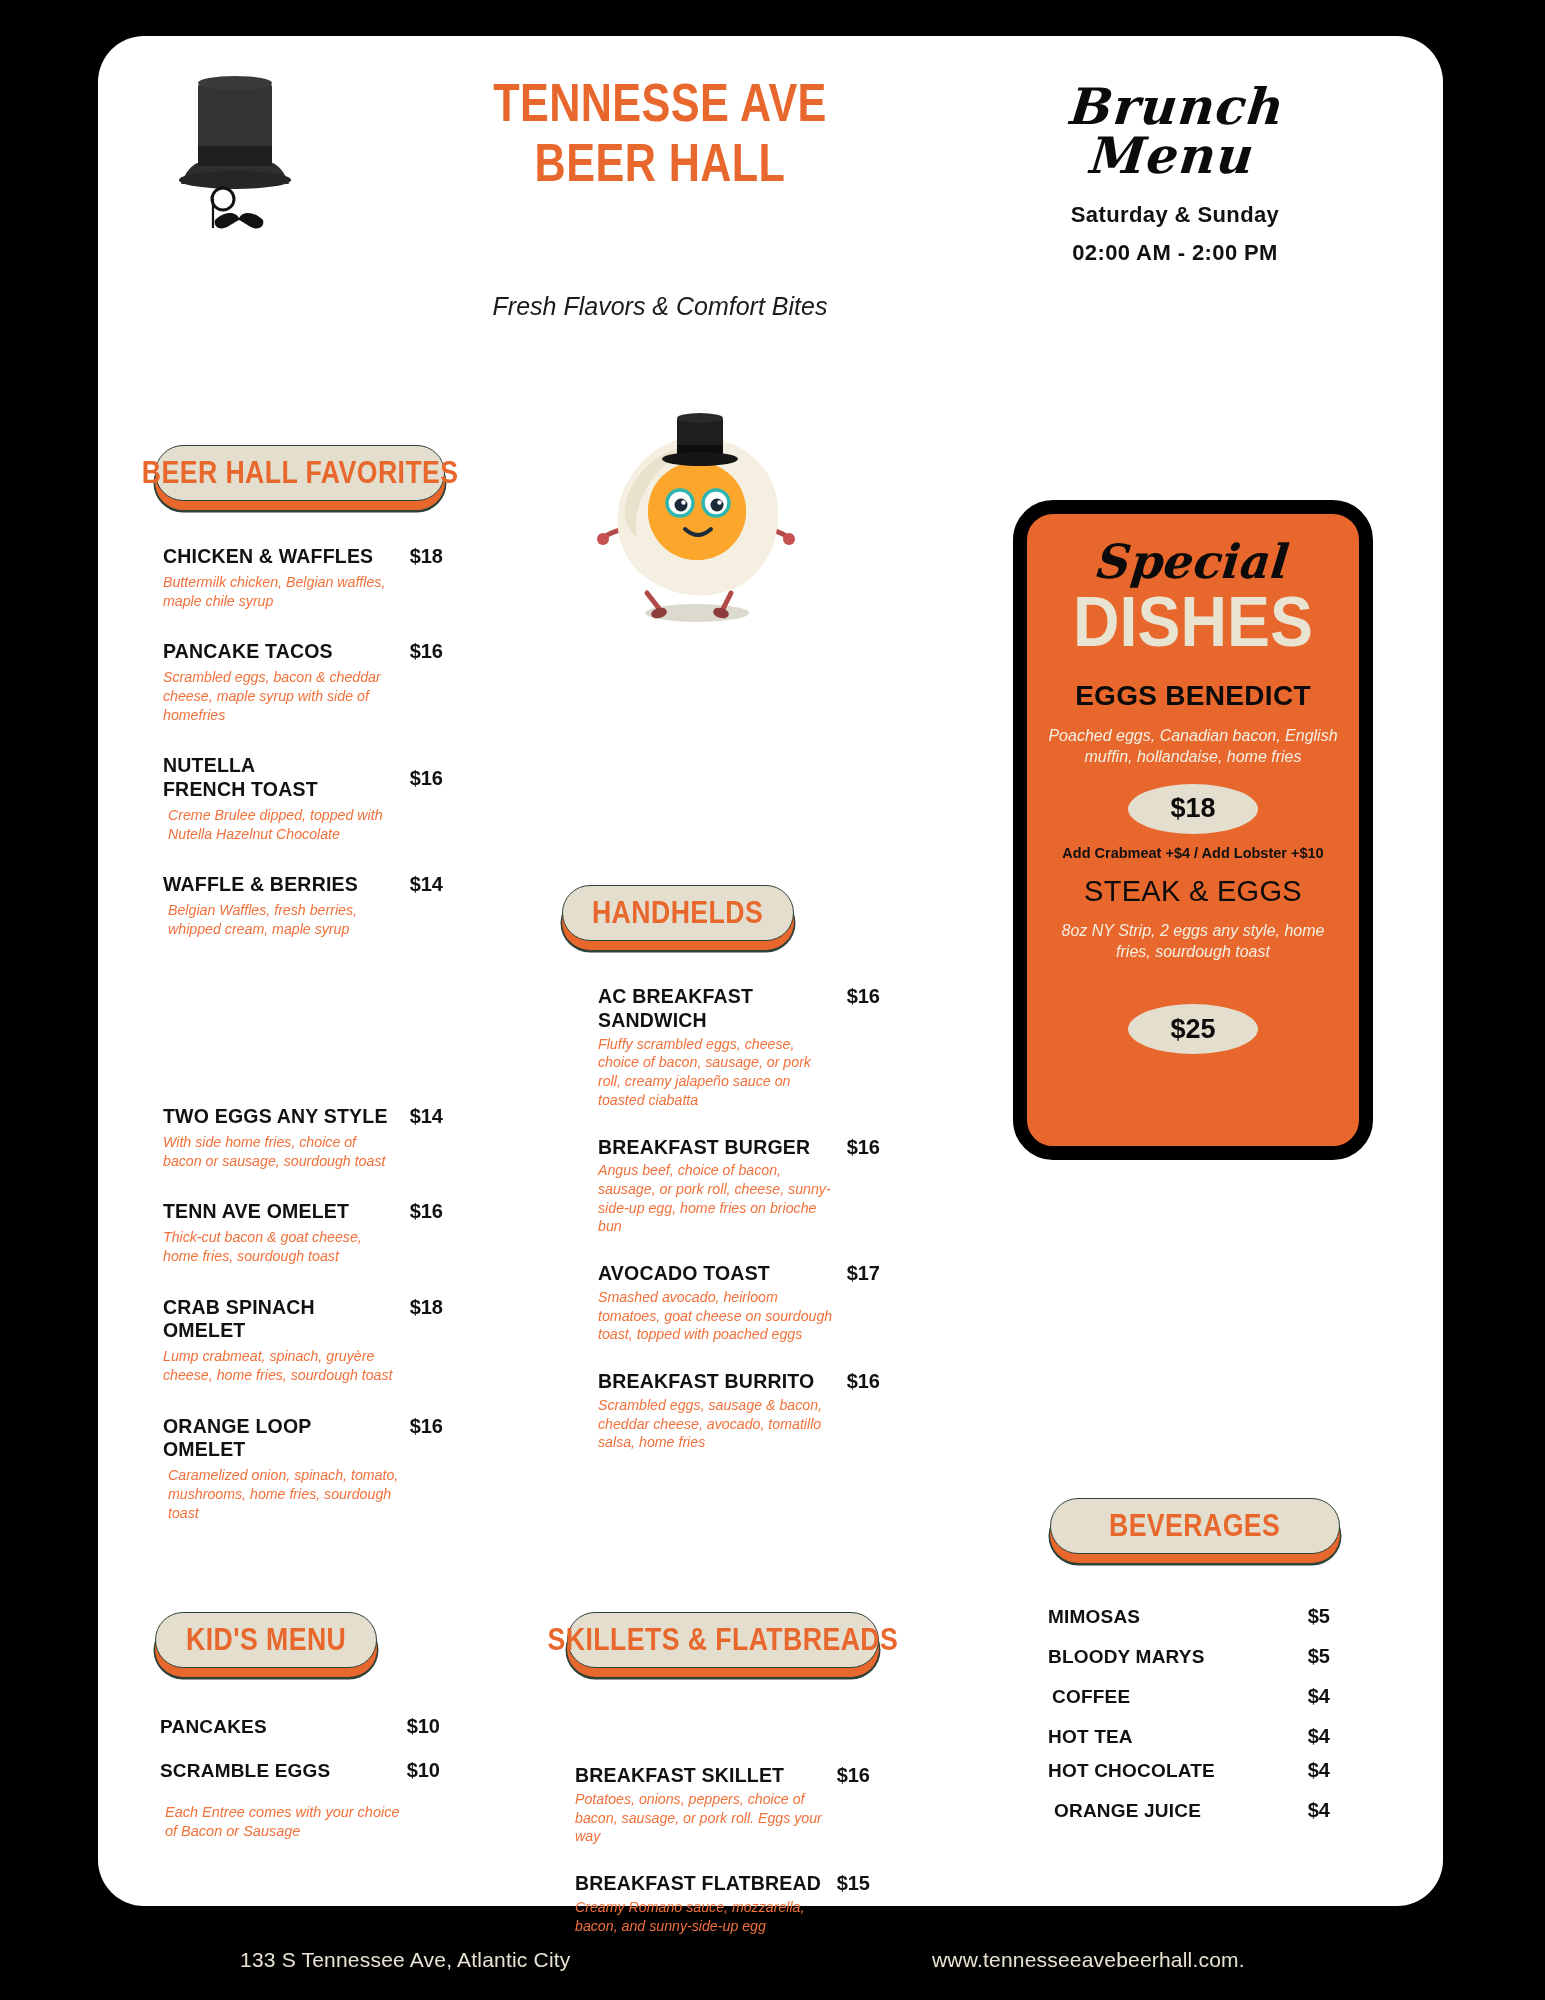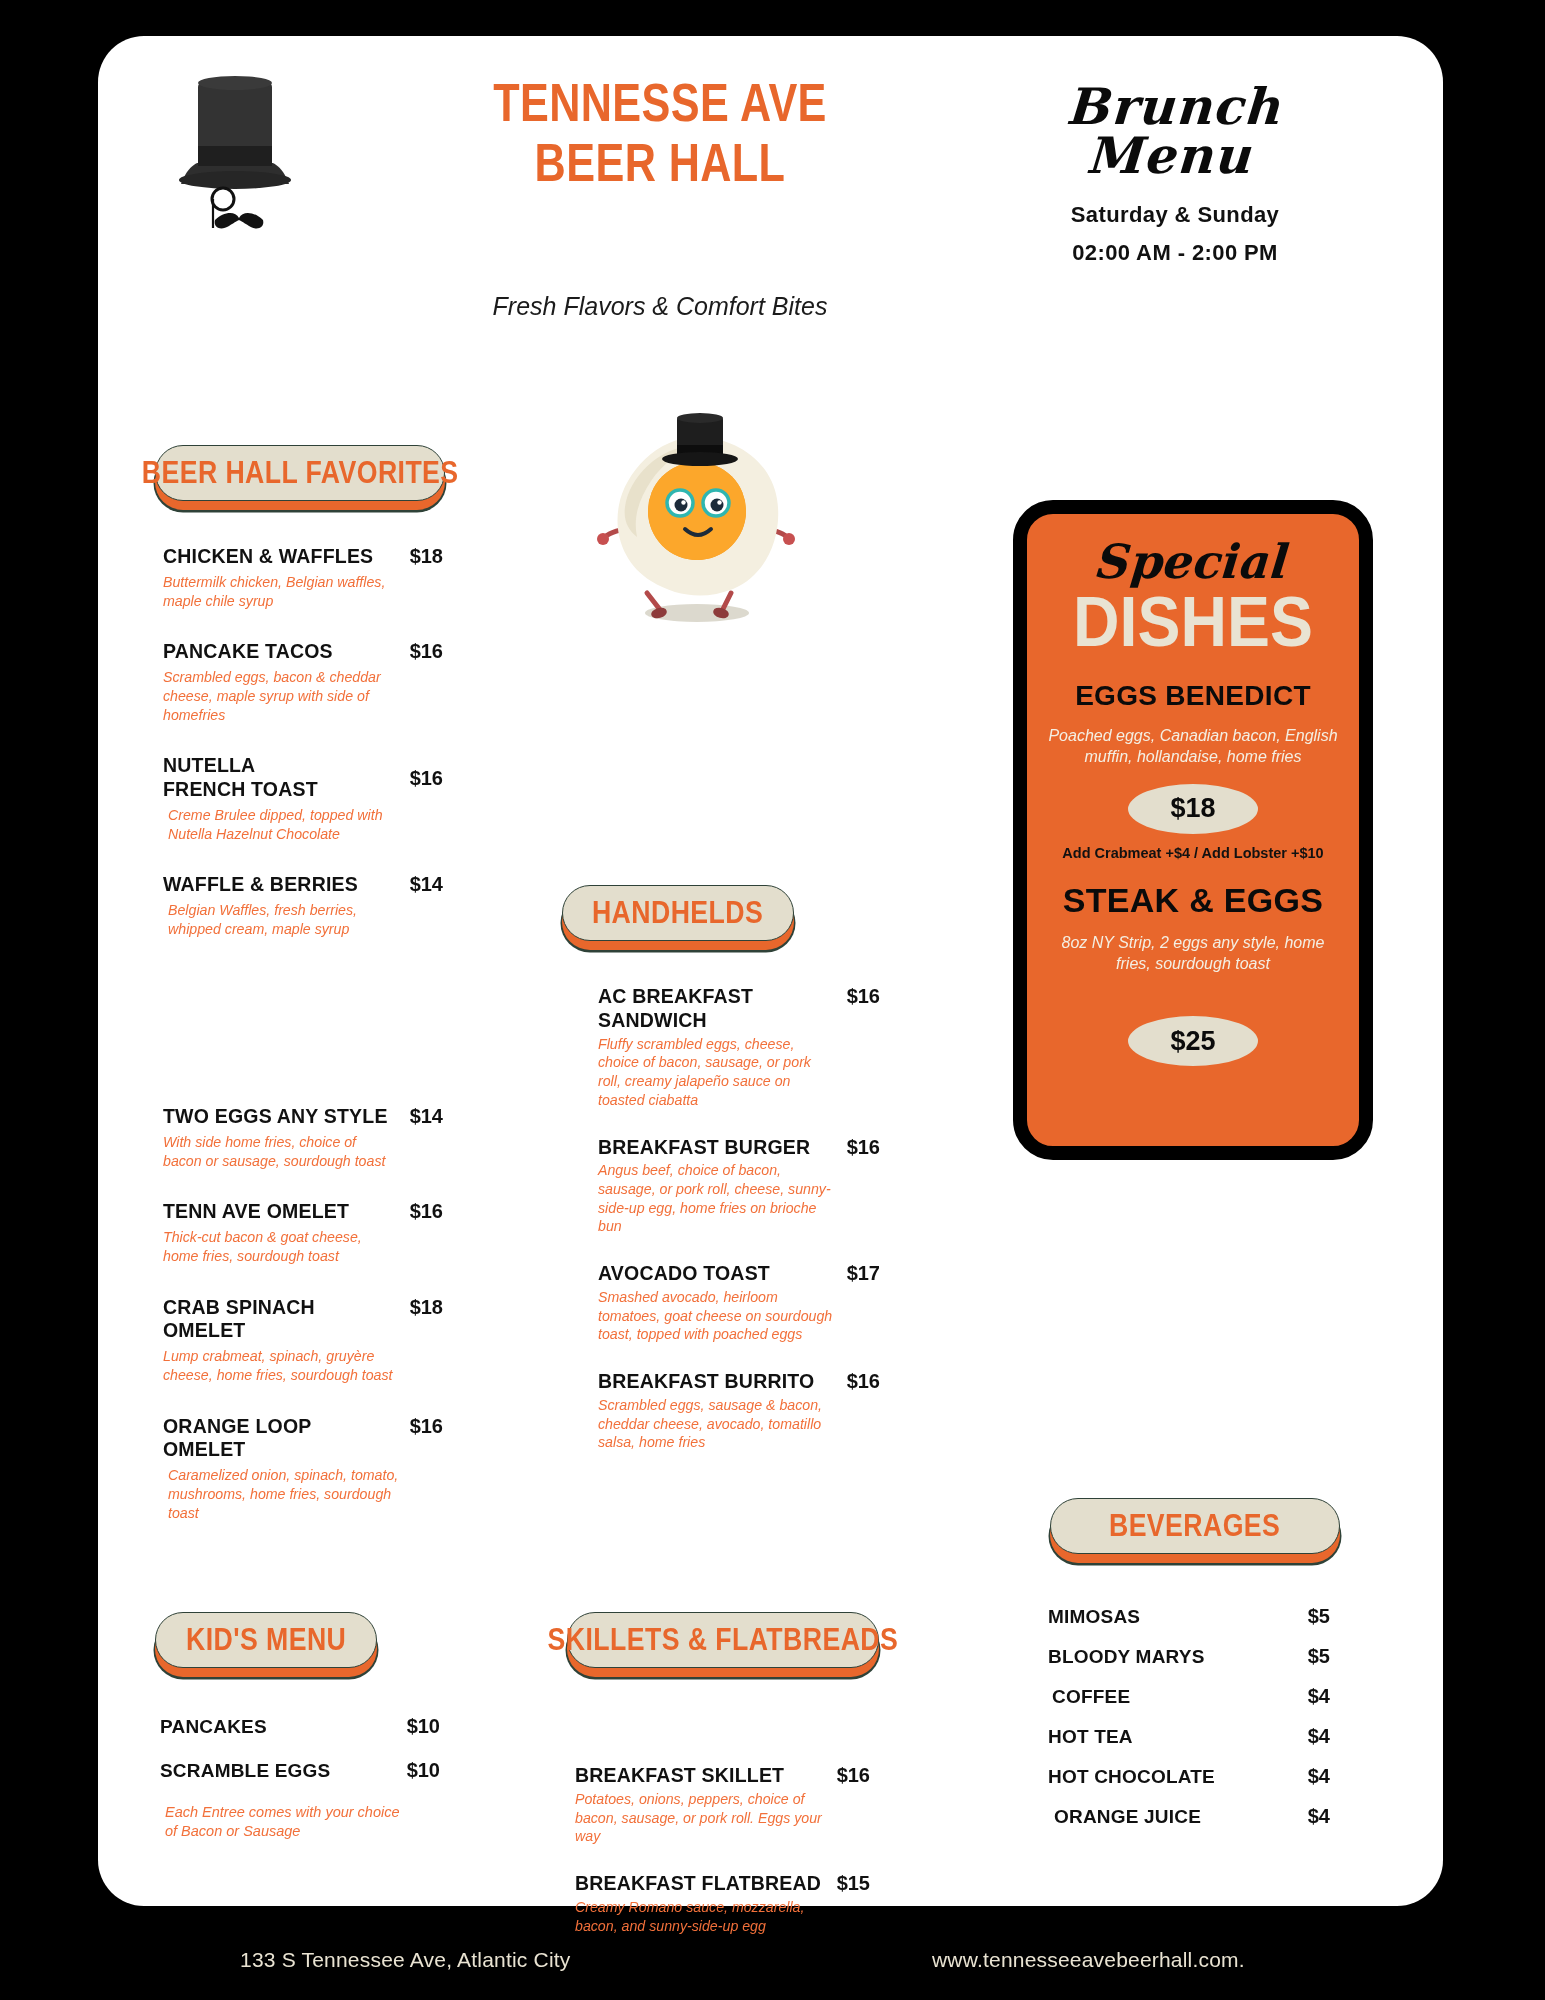--- a/index.html
+++ b/index.html
@@ -166,22 +166,22 @@
     width: 130px; height: 50px;
     background: #e3decd; border-radius: 50%;
     display: flex; align-items: center; justify-content: center;
     font-size: 27px; font-weight: bold; color: #0b0b0b;
   }
   .sp-addons {
     margin-top: 11px;
     font-size: 14.5px; font-weight: bold; color: #111;
   }
   .sp-title2 {
-    margin-top: 20px;
-    font-size: 34px; font-weight: bold; color: #0b0b0b; letter-spacing:.3px;
+    margin-top: 14px;
+    font-size: 29px; font-weight: normal; color: #0b0b0b; letter-spacing:.3px;
   }
 
   
   .mascot { position: absolute; left: 585px; top: 405px; width: 230px; height: 230px; }
 
   
   .footer-addr {
     position: absolute; left: 240px; top: 1948px;
     color: #e9e3d2; font-size: 21px; letter-spacing: .2px;
   }
@@ -418,21 +418,21 @@
       <div class="simple-price">$5</div>
     </div>
     <div class="simple-row" style="margin-bottom:17px;">
       <div class="simple-name">BLOODY MARYS</div>
       <div class="simple-price">$5</div>
     </div>
     <div class="simple-row" style="margin-bottom:17px;">
       <div class="simple-name" style="margin-left:4px;">COFFEE</div>
       <div class="simple-price">$4</div>
     </div>
-    <div class="simple-row" style="margin-bottom:17px;gap:33px;">
+    <div class="simple-row" style="margin-bottom:11px;gap:33px;">
       <div class="simple-name">HOT TEA</div>
       <div class="simple-price">$4</div>
     </div>
     <div class="simple-row" style="margin-bottom:17px;">
       <div class="simple-name">HOT CHOCOLATE</div>
       <div class="simple-price">$4</div>
     </div>
     <div class="simple-row">
       <div class="simple-name" style="margin-left:6px;">ORANGE JUICE</div>
       <div class="simple-price">$4</div>

